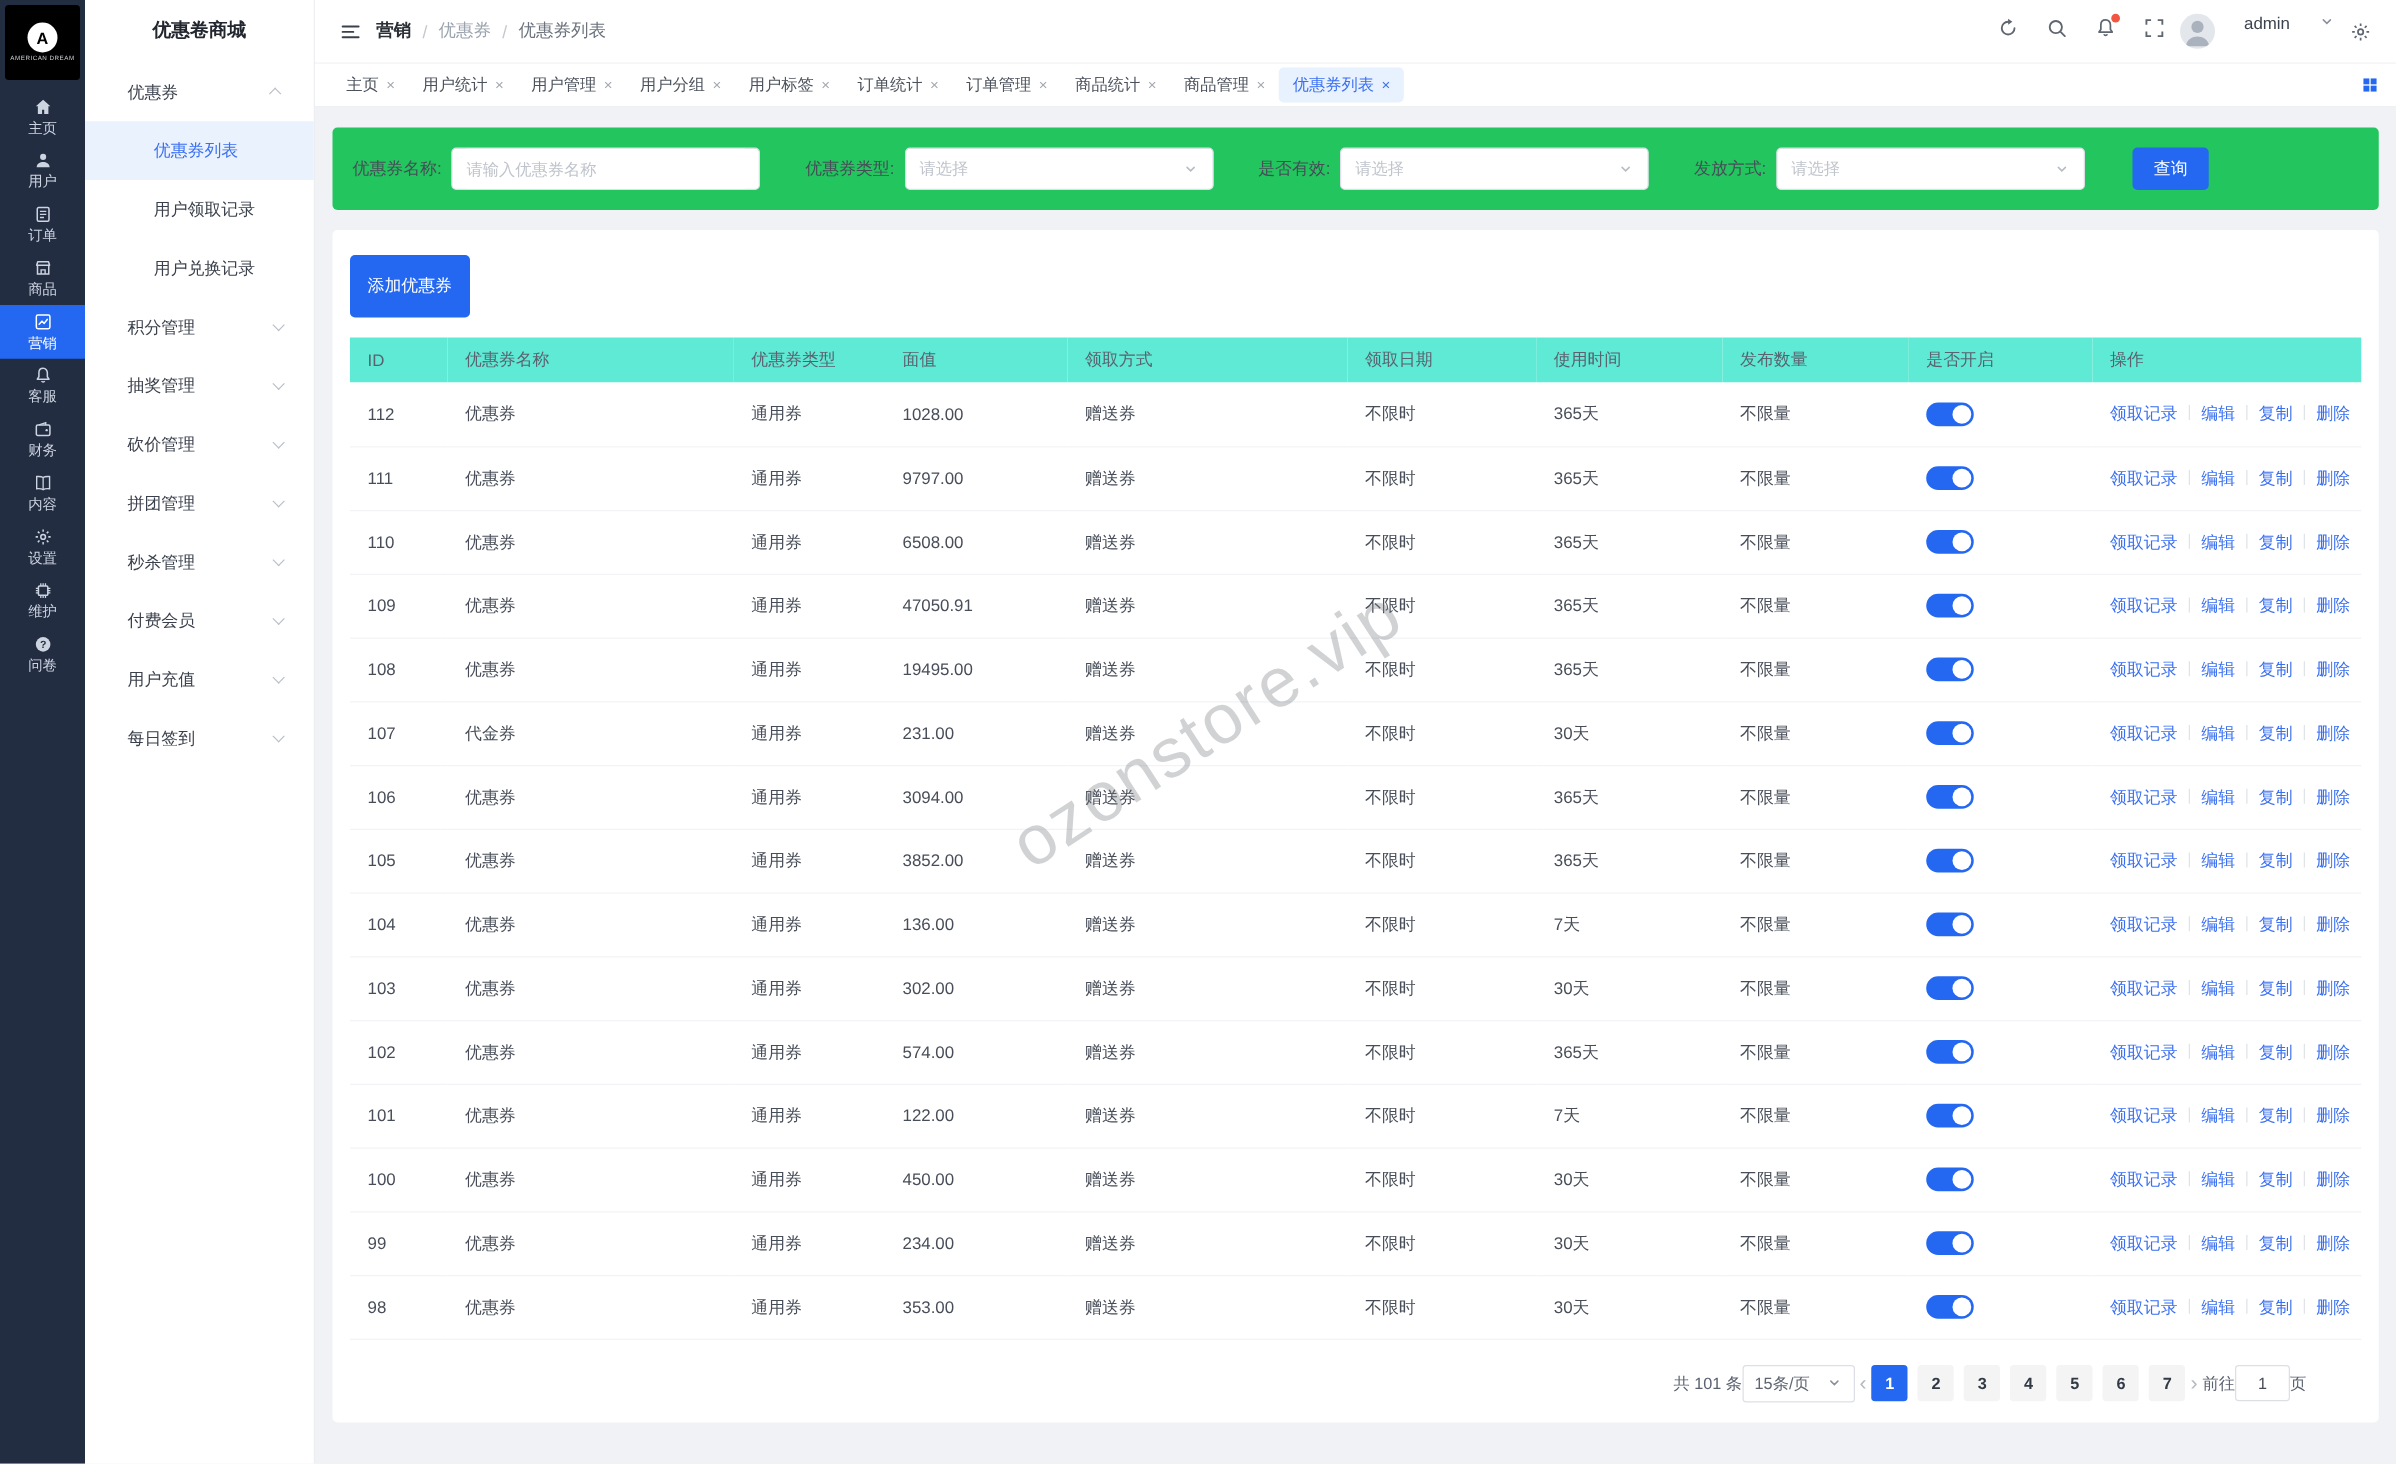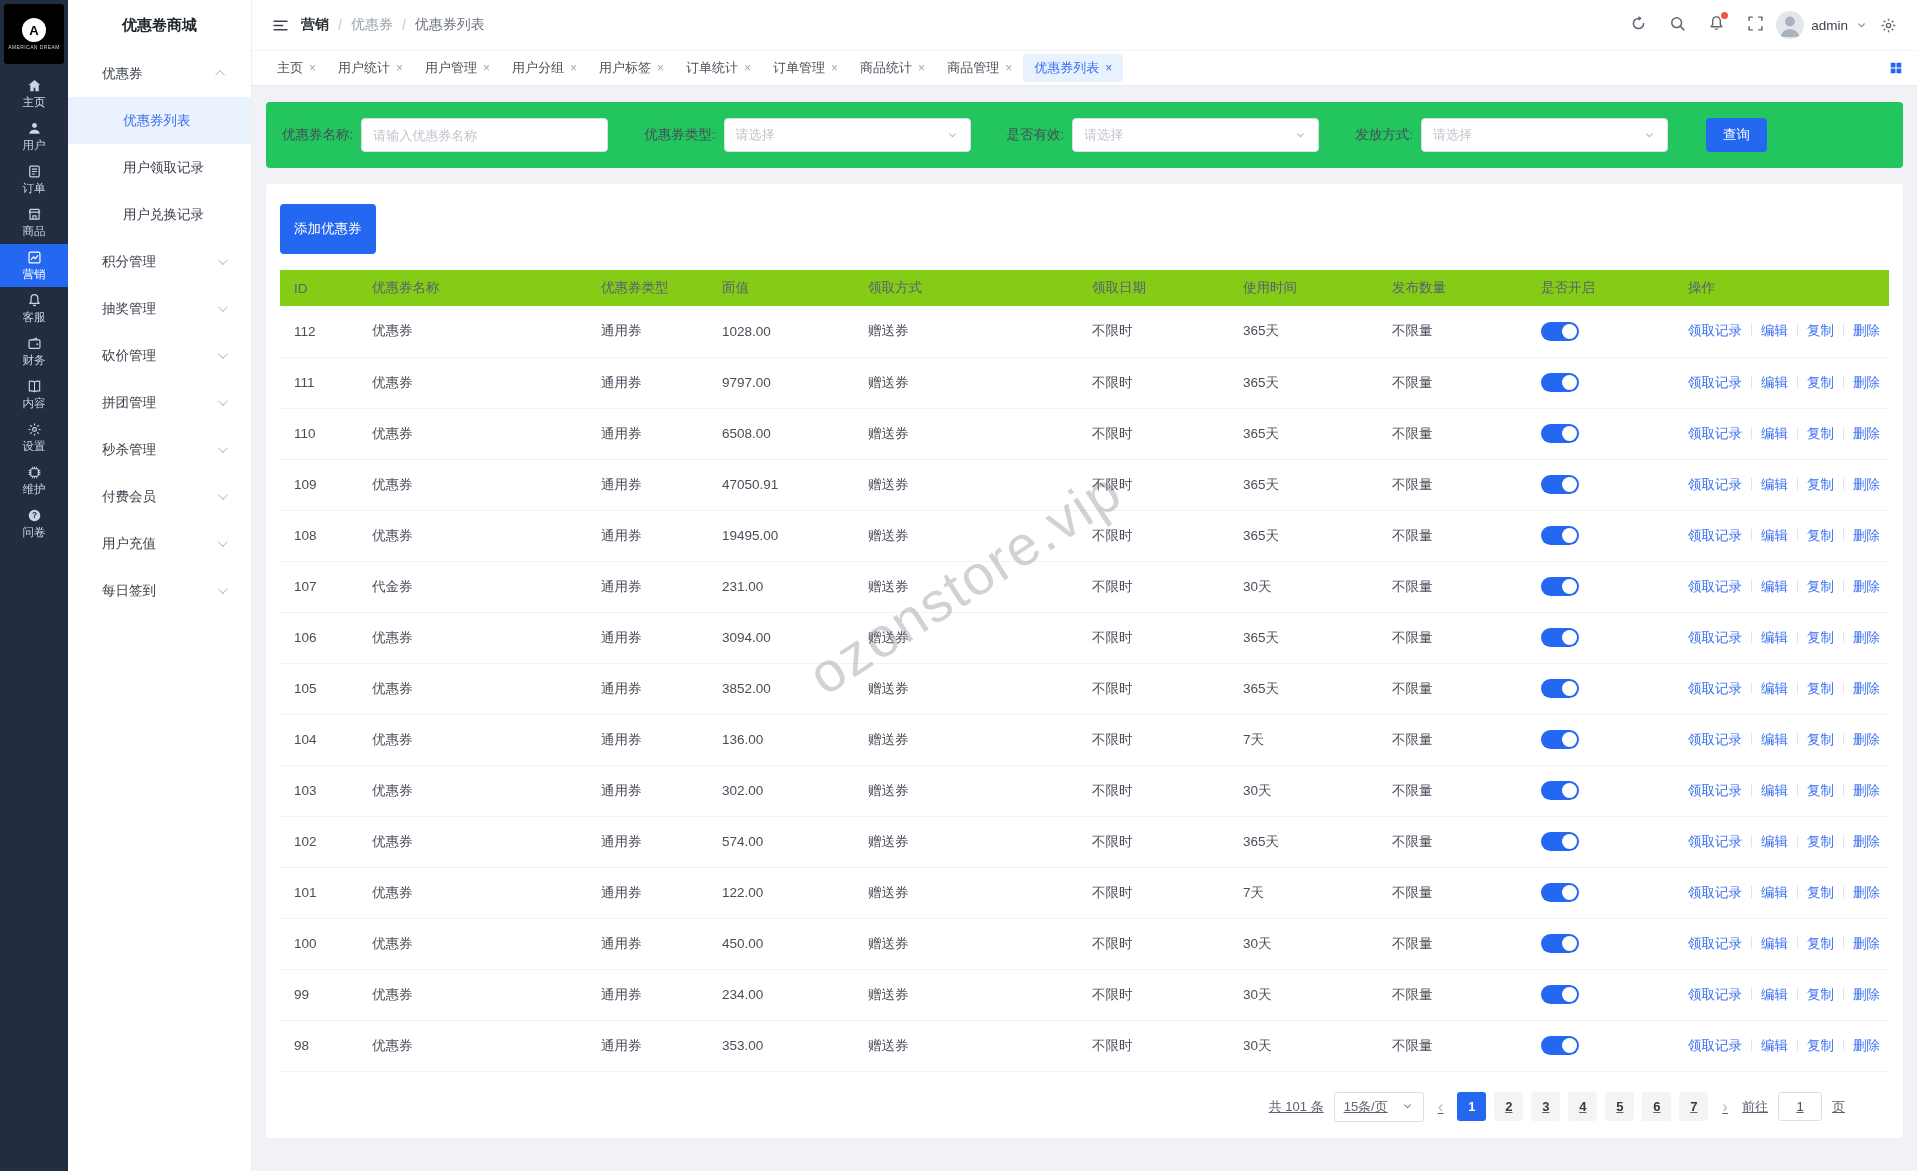--- a/index.html
+++ b/index.html
@@ -33,21 +33,21 @@
   .hamburger{width:17px;height:17px;color:#3b414c;cursor:pointer;}
   .crumbs{display:flex;align-items:center;gap:9px;font-size:14px;}
   .crumb-first{color:#2b2f36;font-weight:bold;cursor:pointer;}
   .crumb-mid{color:#9aa3ad;cursor:pointer;}
   .crumb-last{color:#6b727c;cursor:pointer;}
   .crumb-sep{color:#c3c8cf;}
   .top-icons{margin-left:auto;display:flex;align-items:center;gap:22px;color:#5f6670;}
   .top-icons .ic{width:17px;height:17px;cursor:pointer;}
   .bell-wrap{position:relative;}
   .bell-wrap .dot{position:absolute;top:-3px;right:-3px;width:7px;height:7px;border-radius:50%;background:#f25643;}
-  .userbox{display:flex;align-items:center;gap:7px;cursor:pointer;}
+  .userbox{display:flex;align-items:flex-start;gap:23px;cursor:pointer;}
   .avatar{width:28px;height:28px;border-radius:50%;background:#e3e7ec;overflow:hidden;}
   .avatar .ic{width:28px;height:28px;}
   .username{font-size:13.5px;color:#3c424d;}
   .caret-ic{width:13px;height:13px;color:#8a919b;}
   .gear-top{width:17px;height:17px;color:#5f6670;cursor:pointer;}
 
   
   .tabbar{height:36px;background:#fff;border-top:1px solid #f2f3f5;border-bottom:1px solid #e9ebee;display:flex;align-items:center;padding:0 14px;flex:none;}
   .tab{display:flex;align-items:center;gap:6px;padding:5px 11px;font-size:13px;color:#4c525c;border-radius:4px;cursor:pointer;white-space:nowrap;}
   .tab .x{color:#a3a8b0;font-size:12px;line-height:1;}
@@ -64,28 +64,28 @@
   input.f-input::placeholder{color:#c0c4cc;}
   .f-select{justify-content:space-between;cursor:pointer;}
   .f-select .ph{font-size:13px;color:#c0c4cc;}
   .f-select .caret-ic{color:#b7bcc4;}
   .btn{border:none;border-radius:4px;background:var(--accent);color:#fff;font-size:13.5px;cursor:pointer;}
   .search-btn{height:34px;padding:0 17px;margin-left:2px;}
 
   .table-card{background:#fff;border-radius:4px;margin-top:16px;padding:20px 14px 16px;position:relative;}
   .add-btn{height:50px;padding:0 14px;}
   table{width:100%;border-collapse:collapse;table-layout:fixed;margin-top:16px;}
-  thead th{background:#84cc16;height:36px;font-weight:400;color:#5a6270;font-size:13.5px;text-align:left;padding-left:14px;}
+  thead th{background:#5eead4;height:36px;font-weight:400;color:#5a6270;font-size:13.5px;text-align:left;padding-left:14px;}
   tbody td{height:51px;border-bottom:1px solid #f2f3f6;color:#484e59;font-size:13.5px;padding-left:14px;background:#fff;}
   .ops a{color:var(--link);text-decoration:none;cursor:pointer;}
   .sep{display:inline-block;width:1px;height:12px;background:#e0e3e8;margin:0 9px;vertical-align:-1px;}
   .toggle{width:38px;height:19px;border-radius:10px;background:var(--accent);position:relative;cursor:pointer;}
   .toggle::after{content:"";position:absolute;right:2px;top:2px;width:15px;height:15px;border-radius:50%;background:#fff;}
 
-  .pagination{display:flex;align-items:center;justify-content:flex-end;margin-top:20px;padding-right:44px;gap:10px;font-size:13px;color:#5a6170;text-decoration:underline;}
+  .pagination{display:flex;align-items:center;justify-content:flex-end;margin-top:20px;padding-right:44px;font-size:13px;color:#5a6170;}
   .psize{width:90px;height:30px;border:1px solid #dcdfe6;border-radius:3px;display:flex;align-items:center;justify-content:space-between;padding:0 9px;color:#5f6670;cursor:pointer;}
   .pg-arrow{color:#b4b8bf;font-size:17px;padding:0 4px;cursor:pointer;line-height:1;}
   .pg-num{min-width:29px;height:29px;border-radius:3px;background:#f4f4f5;display:flex;align-items:center;justify-content:center;color:#323a46;font-weight:600;cursor:pointer;padding:0 4px;}
   .pg-num.active{background:var(--accent);color:#fff;}
   .goto-input{width:44px;height:29px;border:1px solid #dcdfe6;border-radius:3px;text-align:center;font-size:13px;color:#474d57;outline:none;}
 
   .watermark{position:absolute;left:463px;top:464px;width:500px;text-align:center;font-size:56px;letter-spacing:2px;color:rgba(118,122,128,.34);transform:rotate(-33deg);pointer-events:none;white-space:nowrap;}
   .ic{display:inline-block;flex:none;}
   .ic svg{width:100%;height:100%;display:block;}
 </style>

